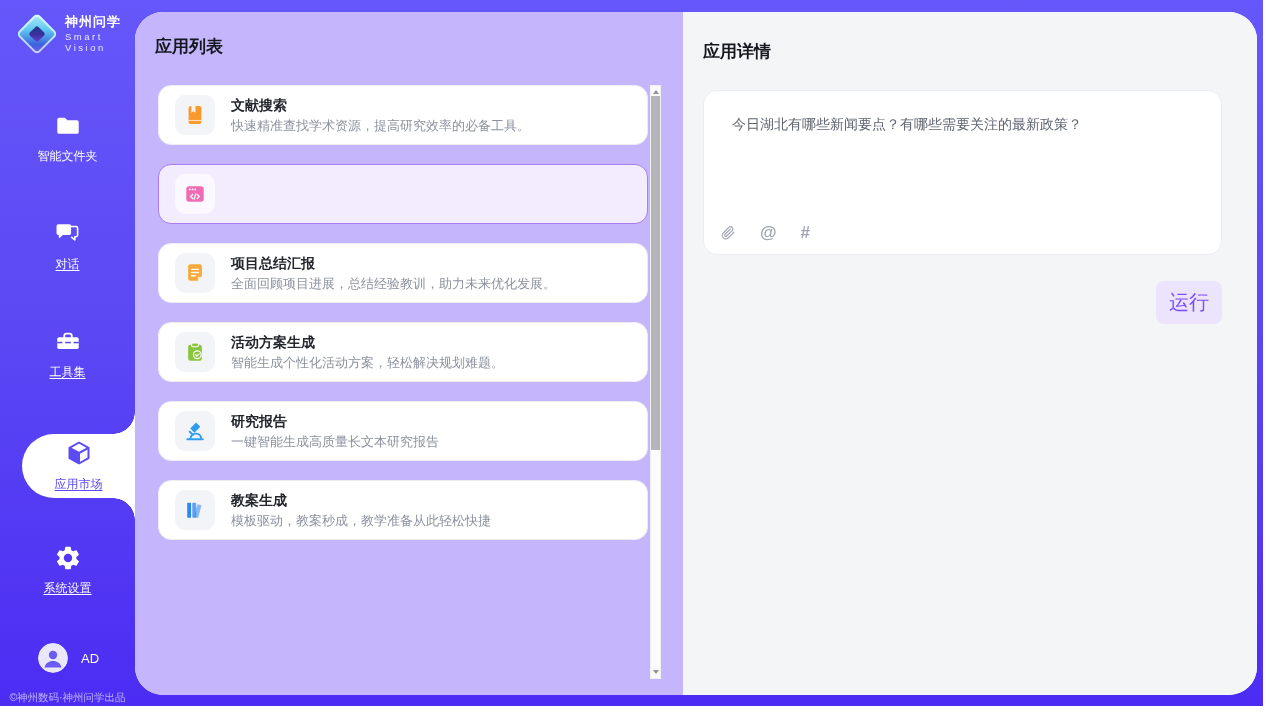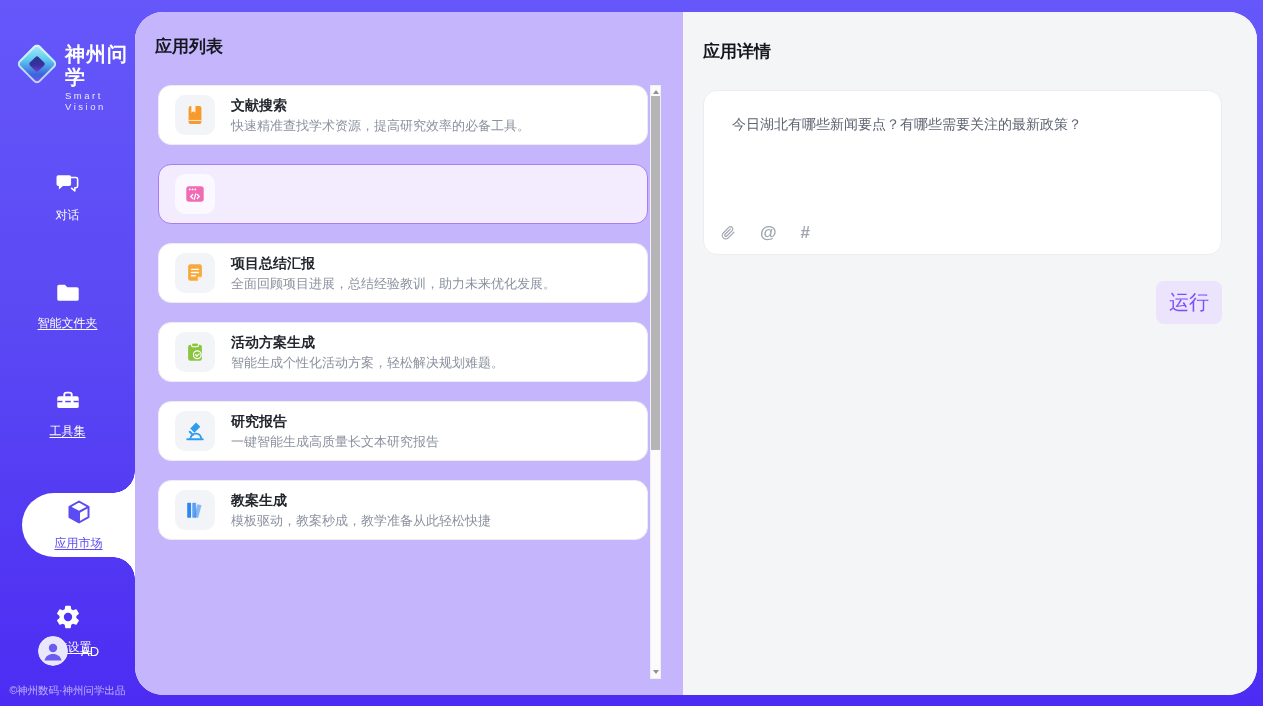--- a/index.html
+++ b/index.html
@@ -20,21 +20,21 @@
   .logo-diamond .d1{
     position:absolute;inset:2px;transform:rotate(45deg);border-radius:5px;
     background:linear-gradient(135deg,#b8f1fb 0%,#5ec9ef 40%,#3c63de 75%,#7c55e9 100%);
     box-shadow:inset 0 0 0 2px rgba(235,250,255,.75);
   }
   .logo-diamond .d2{
     position:absolute;inset:11px;transform:rotate(45deg);border-radius:2px;
     background:linear-gradient(135deg,#203a8e 0%,#3b2f9e 55%,#6a42d6 100%);
   }
   .logo-text{display:flex;flex-direction:column;line-height:1.15;}
-  .logo-cn{font-size:20px;font-weight:bold;color:#fff;letter-spacing:1px;margin-top:28px;}
+  .logo-cn{font-size:13px;font-weight:bold;color:#fff;letter-spacing:1px;}
   .logo-en{font-size:9.5px;color:#e9e7ff;letter-spacing:2.5px;margin-top:2px;}
   .side-nav{margin-top:56px;display:flex;flex-direction:column;}
   .side-item{
     height:56px;margin-bottom:52px;display:flex;flex-direction:column;
     align-items:center;justify-content:center;gap:7px;
     color:#ffffff;font-size:12px;cursor:pointer;
   }
   .side-item .icon{width:30px;height:30px;display:flex;align-items:center;justify-content:center;}
   .side-nav .side-item:not(:nth-child(1)) .label{text-decoration:underline;text-underline-offset:2px;}
   .side-item.active{
@@ -46,21 +46,21 @@
     content:"";position:absolute;right:0;top:-22px;width:22px;height:22px;
     background:radial-gradient(circle 22px at 0 0,transparent 21.5px,#fff 22px);
   }
   .side-item.active::after{
     content:"";position:absolute;right:0;bottom:-22px;width:22px;height:22px;
     background:radial-gradient(circle 22px at 0 22px,transparent 21.5px,#fff 22px);
   }
   .side-bottom{position:absolute;left:0;bottom:0;width:135px;}
   .user-row{display:flex;align-items:center;gap:13px;padding-left:38px;margin-bottom:18px;}
   .user-name{color:#fff;font-size:13px;}
-  .copyright{font-size:10.5px;color:rgba(255,255,255,.62);text-align:center;padding-bottom:8px;white-space:nowrap;}
+  .copyright{font-size:10.5px;color:rgba(255,255,255,.62);text-align:center;padding-bottom:1px;white-space:nowrap;}
   
   .content{
     position:absolute;left:135px;top:12px;width:1122px;height:683px;
     background:#fff;border-radius:28px;overflow:hidden;display:flex;
   }
   .panel-title{font-size:17px;font-weight:bold;color:#14171d;margin:0;}
   
   .list-panel{width:548px;box-sizing:border-box;padding:23px 0 0 20px;background:#c4b5fd;}
   .list-wrap{position:relative;margin-top:27px;height:628px;}
   .cards{width:490px;margin-left:3px;}
@@ -123,34 +123,34 @@
         </div>
       <div class="logo-text">
         <span class="logo-cn">神州问学</span>
         <span class="logo-en">Smart Vision</span>
       </div>
     </div>
     <nav class="side-nav" id="side-nav">
   <div class="side-item">
     <span class="icon">
             <svg width="28" height="28" viewBox="0 0 30 30">
+    <path d="M3.5 8.2a2 2 0 0 1 2-2h6.2l2.6 2.6h10.2a2 2 0 0 1 2 2v10.6a2 2 0 0 1-2 2h-19a2 2 0 0 1-2-2z" fill="#fff"></path>
+  </svg>
+          </span>
+    <span class="label">智能文件夹</span>
+  </div>
+
+  <div class="side-item">
+    <span class="icon">
+            <svg width="28" height="28" viewBox="0 0 30 30">
     <path d="M11.5 7h12a1.8 1.8 0 0 1 1.8 1.8v7.4a1.8 1.8 0 0 1-1.8 1.8h-1.2v3.4l-3.9-3.4" fill="none" stroke="#fff" stroke-width="1.7" stroke-linejoin="round"></path>
     <path d="M4.6 4.6h11.8a1.9 1.9 0 0 1 1.9 1.9v7.6a1.9 1.9 0 0 1-1.9 1.9H9.6l-4.4 3.9v-3.9h-.6a1.9 1.9 0 0 1-1.9-1.9V6.5a1.9 1.9 0 0 1 1.9-1.9z" fill="#fff"></path>
   </svg>
           </span>
     <span class="label">对话</span>
-  </div>
-
-  <div class="side-item">
-    <span class="icon">
-            <svg width="28" height="28" viewBox="0 0 30 30">
-    <path d="M3.5 8.2a2 2 0 0 1 2-2h6.2l2.6 2.6h10.2a2 2 0 0 1 2 2v10.6a2 2 0 0 1-2 2h-19a2 2 0 0 1-2-2z" fill="#fff"></path>
-  </svg>
-          </span>
-    <span class="label">智能文件夹</span>
   </div>
 
   <div class="side-item">
     <span class="icon">
             <svg width="28" height="28" viewBox="0 0 30 30">
     <path d="M11 10.5V8.3a2.3 2.3 0 0 1 2.3-2.3h3.4A2.3 2.3 0 0 1 19 8.3v2.2" fill="none" stroke="#fff" stroke-width="2"></path>
     <rect x="3.5" y="10" width="23" height="12.5" rx="2" fill="#fff"></rect>
     <path d="M3.5 15.6h23" stroke="#5748f2" stroke-width="1.6"></path>
     <rect x="9" y="14" width="3" height="3.4" rx=".6" fill="#fff" stroke="#5748f2" stroke-width="0"></rect>
     <rect x="18" y="14" width="3" height="3.4" rx=".6" fill="#fff"></rect>

